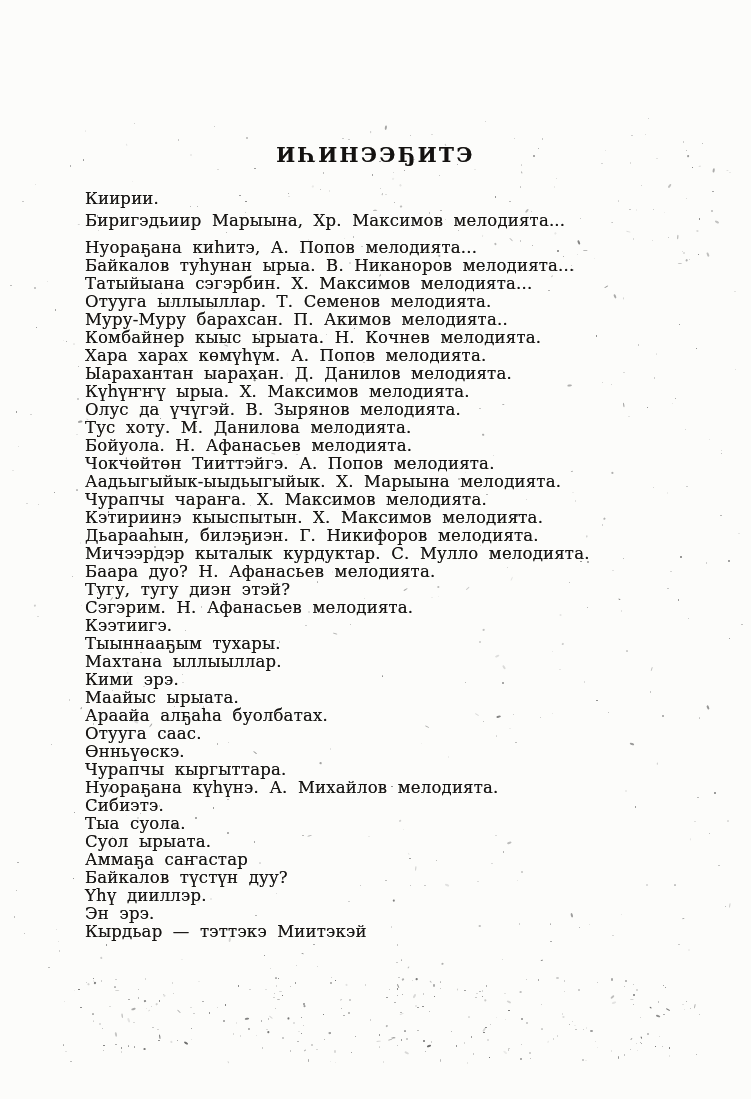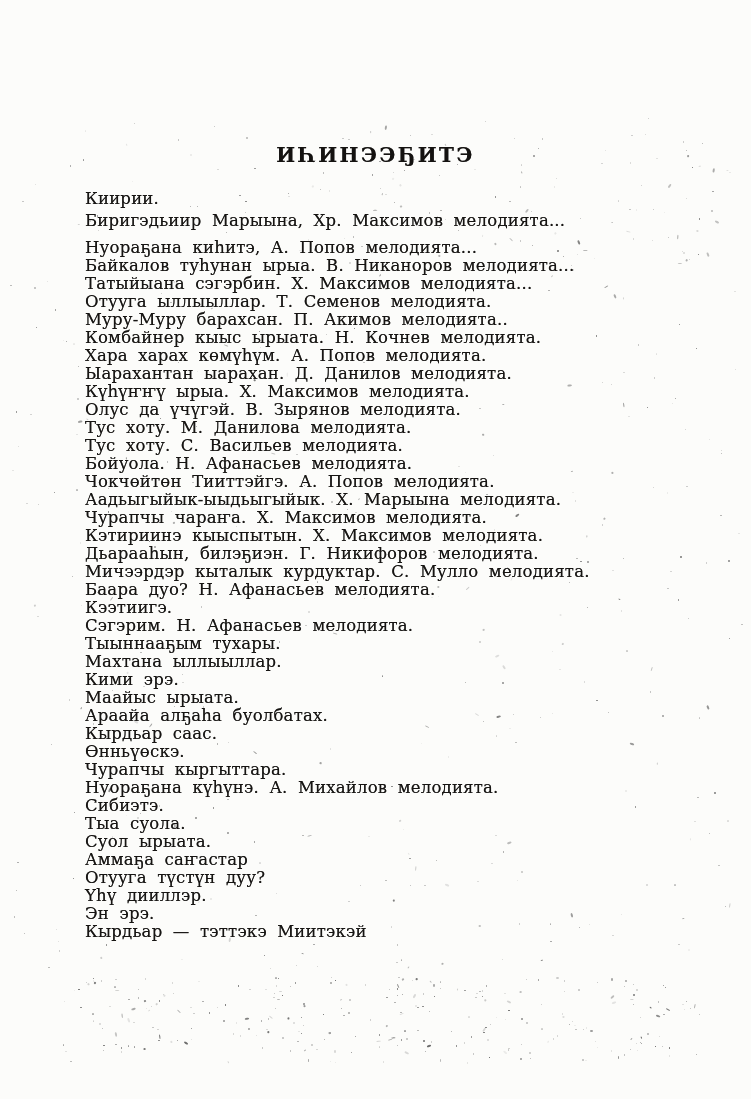--- a/index.html
+++ b/index.html
@@ -854,43 +854,43 @@
         <div class="line">Байкалов туһунан ырыа. В. Никаноров мелодията...</div>
         <div class="line">Татыйыана сэгэрбин. Х. Максимов мелодията...</div>
         <div class="line">Отууга ыллыыллар. Т. Семенов мелодията.</div>
         <div class="line">Муру-Муру барахсан. П. Акимов мелодията..</div>
         <div class="line">Комбайнер кыыс ырыата. Н. Кочнев мелодията.</div>
         <div class="line">Хара харах көмүһүм. А. Попов мелодията.</div>
         <div class="line">Ыарахантан ыарахан. Д. Данилов мелодията.</div>
         <div class="line">Күһүҥҥү ырыа. Х. Максимов мелодията.</div>
         <div class="line">Олус да үчүгэй. В. Зырянов мелодията.</div>
         <div class="line">Тус хоту. М. Данилова мелодията.</div>
-        <div class="line">Тус хоту. С. Васильев мелодията.</div>
         <div class="line">Бойуола. Н. Афанасьев мелодията.</div>
         <div class="line">Чокчөйтөн Тииттэйгэ. А. Попов мелодията.</div>
         <div class="line">Аадьыгыйык-ыыдьыгыйык. Х. Марыына мелодията.</div>
         <div class="line">Чурапчы чараҥа. Х. Максимов мелодията.</div>
         <div class="line">Кэтириинэ кыыспытын. Х. Максимов мелодията.</div>
         <div class="line">Дьарааһын, билэҕиэн. Г. Никифоров мелодията.</div>
         <div class="line">Мичээрдэр кыталык курдуктар. С. Мулло мелодията.</div>
         <div class="line">Баара дуо? Н. Афанасьев мелодията.</div>
+        <div class="line">Тугу, тугу диэн этэй?</div>
+        <div class="line">Сэгэрим. Н. Афанасьев мелодията.</div>
         <div class="line">Кээтиигэ.</div>
-        <div class="line">Сэгэрим. Н. Афанасьев мелодията.</div>
         <div class="line">Тыыннааҕым тухары.</div>
         <div class="line">Махтана ыллыыллар.</div>
         <div class="line">Кими эрэ.</div>
         <div class="line">Маайыс ырыата.</div>
         <div class="line">Араайа алҕаһа буолбатах.</div>
-        <div class="line">Кырдьар саас.</div>
+        <div class="line">Отууга саас.</div>
         <div class="line">Өнньүөскэ.</div>
         <div class="line">Чурапчы кыргыттара.</div>
         <div class="line">Нуораҕана күһүнэ. А. Михайлов мелодията.</div>
         <div class="line">Сибиэтэ.</div>
         <div class="line">Тыа суола.</div>
         <div class="line">Суол ырыата.</div>
         <div class="line">Аммаҕа саҥастар</div>
-        <div class="line">Отууга түстүн дуу?</div>
+        <div class="line">Байкалов түстүн дуу?</div>
         <div class="line">Үһү дииллэр.</div>
         <div class="line">Эн эрэ.</div>
         <div class="line">Кырдьар — тэттэкэ Миитэкэй</div>
       </div>
     </div>
 </div>
 
 </body></html>

